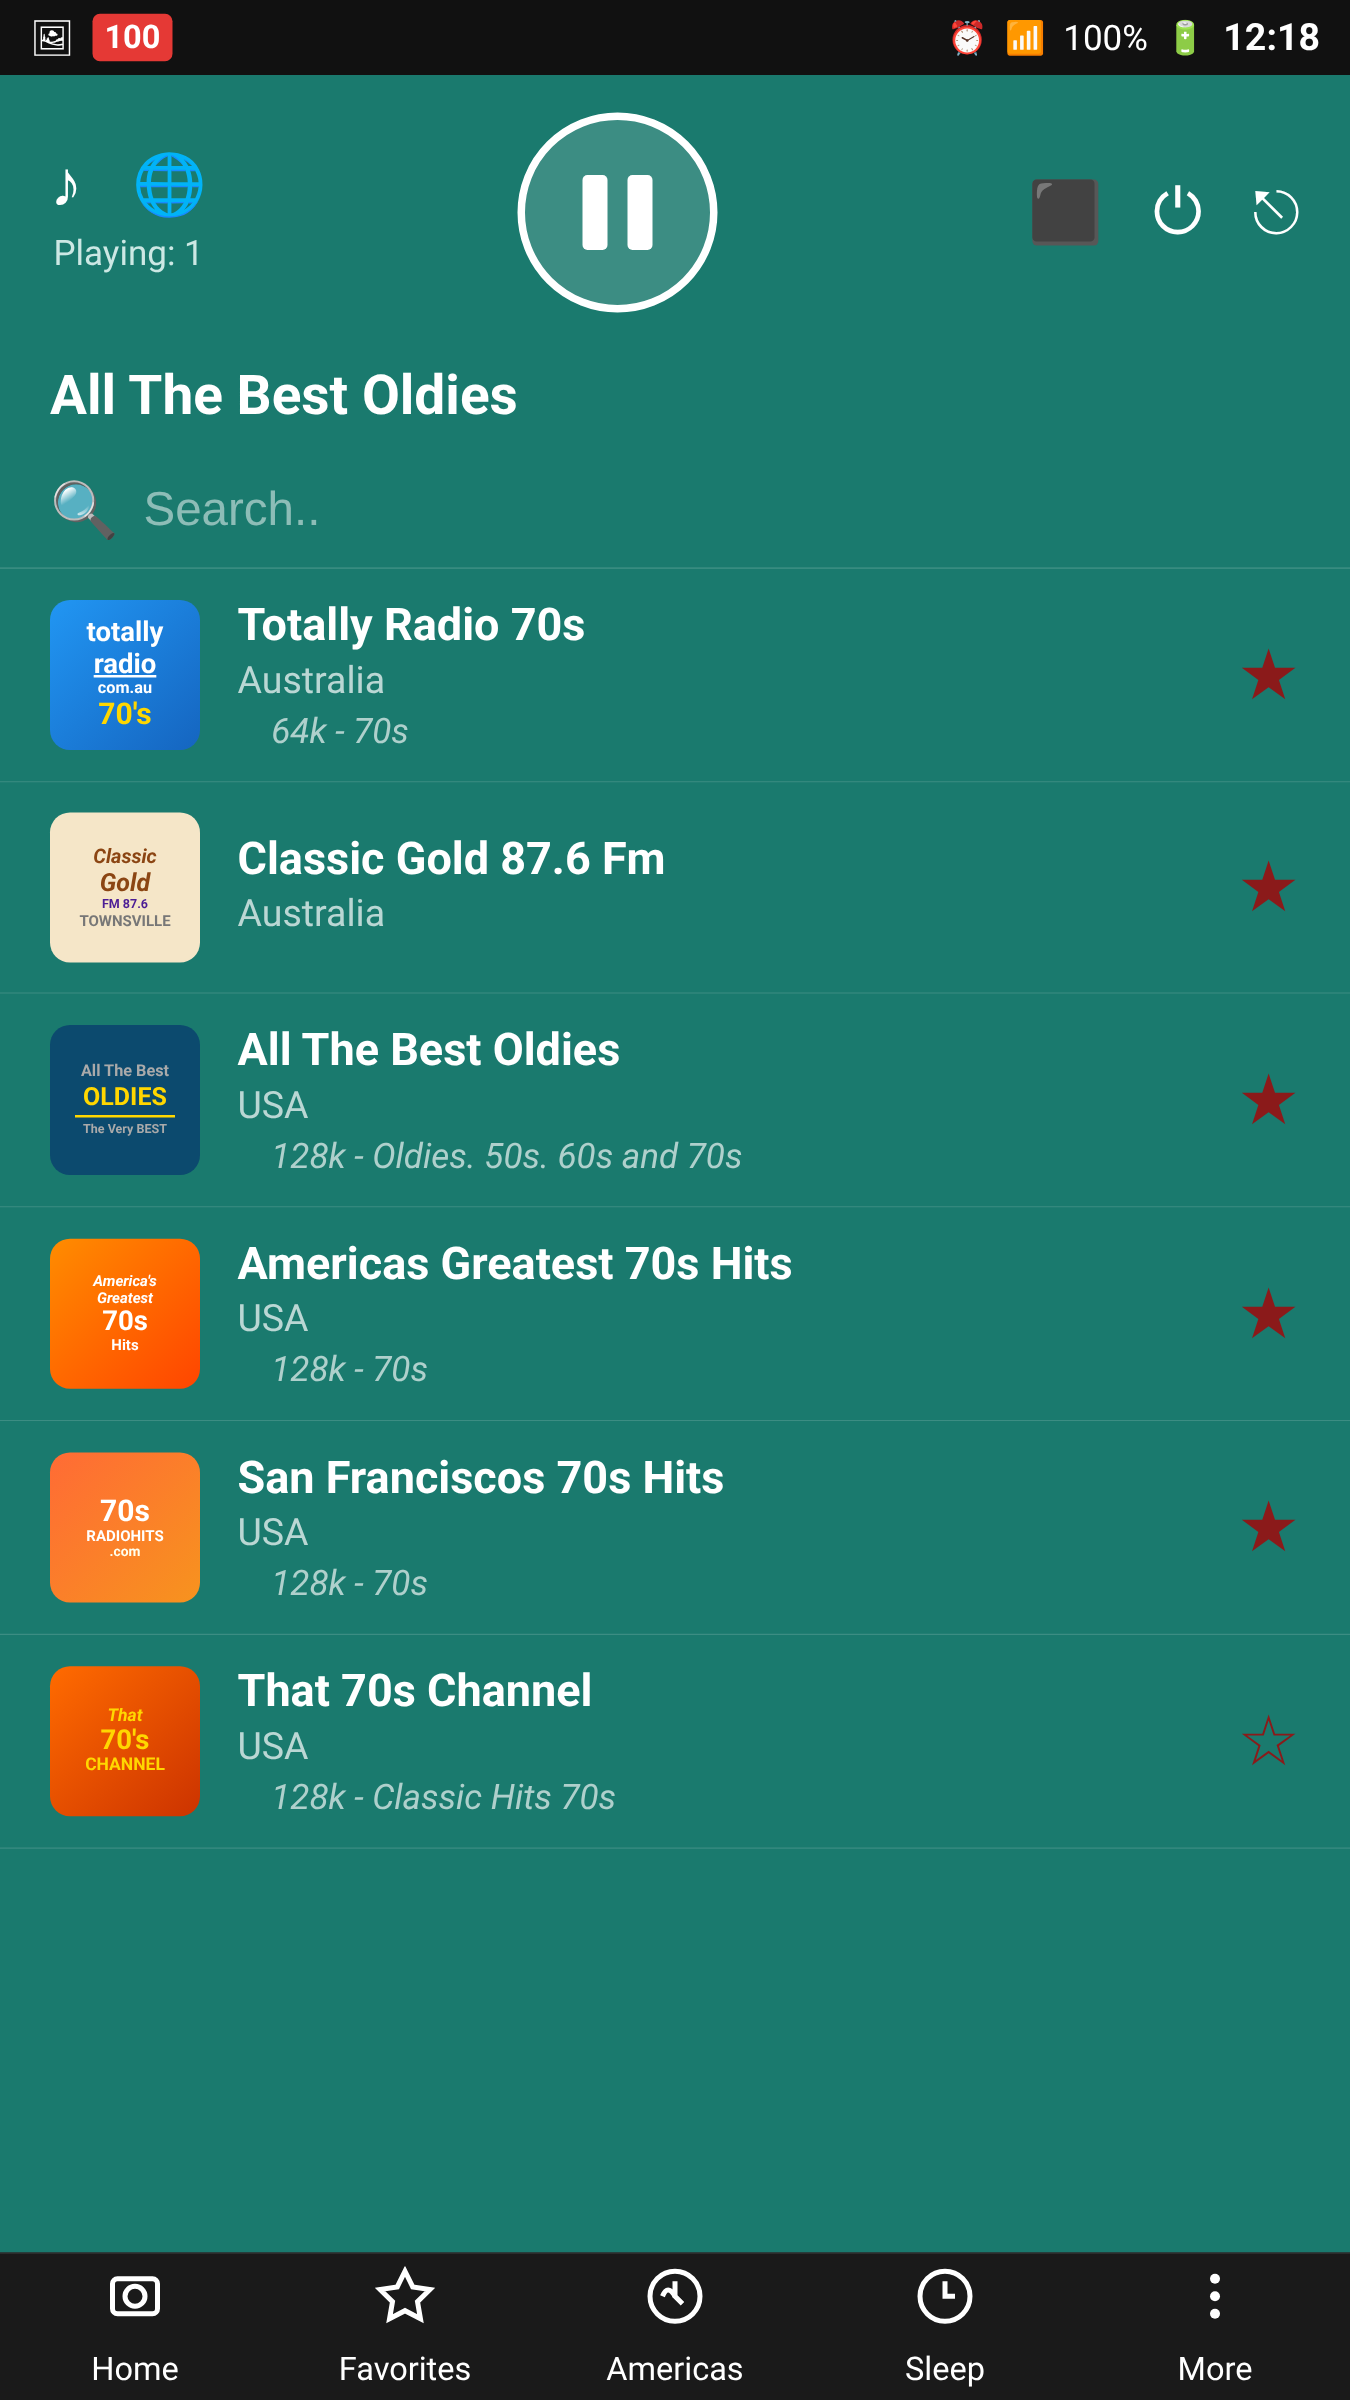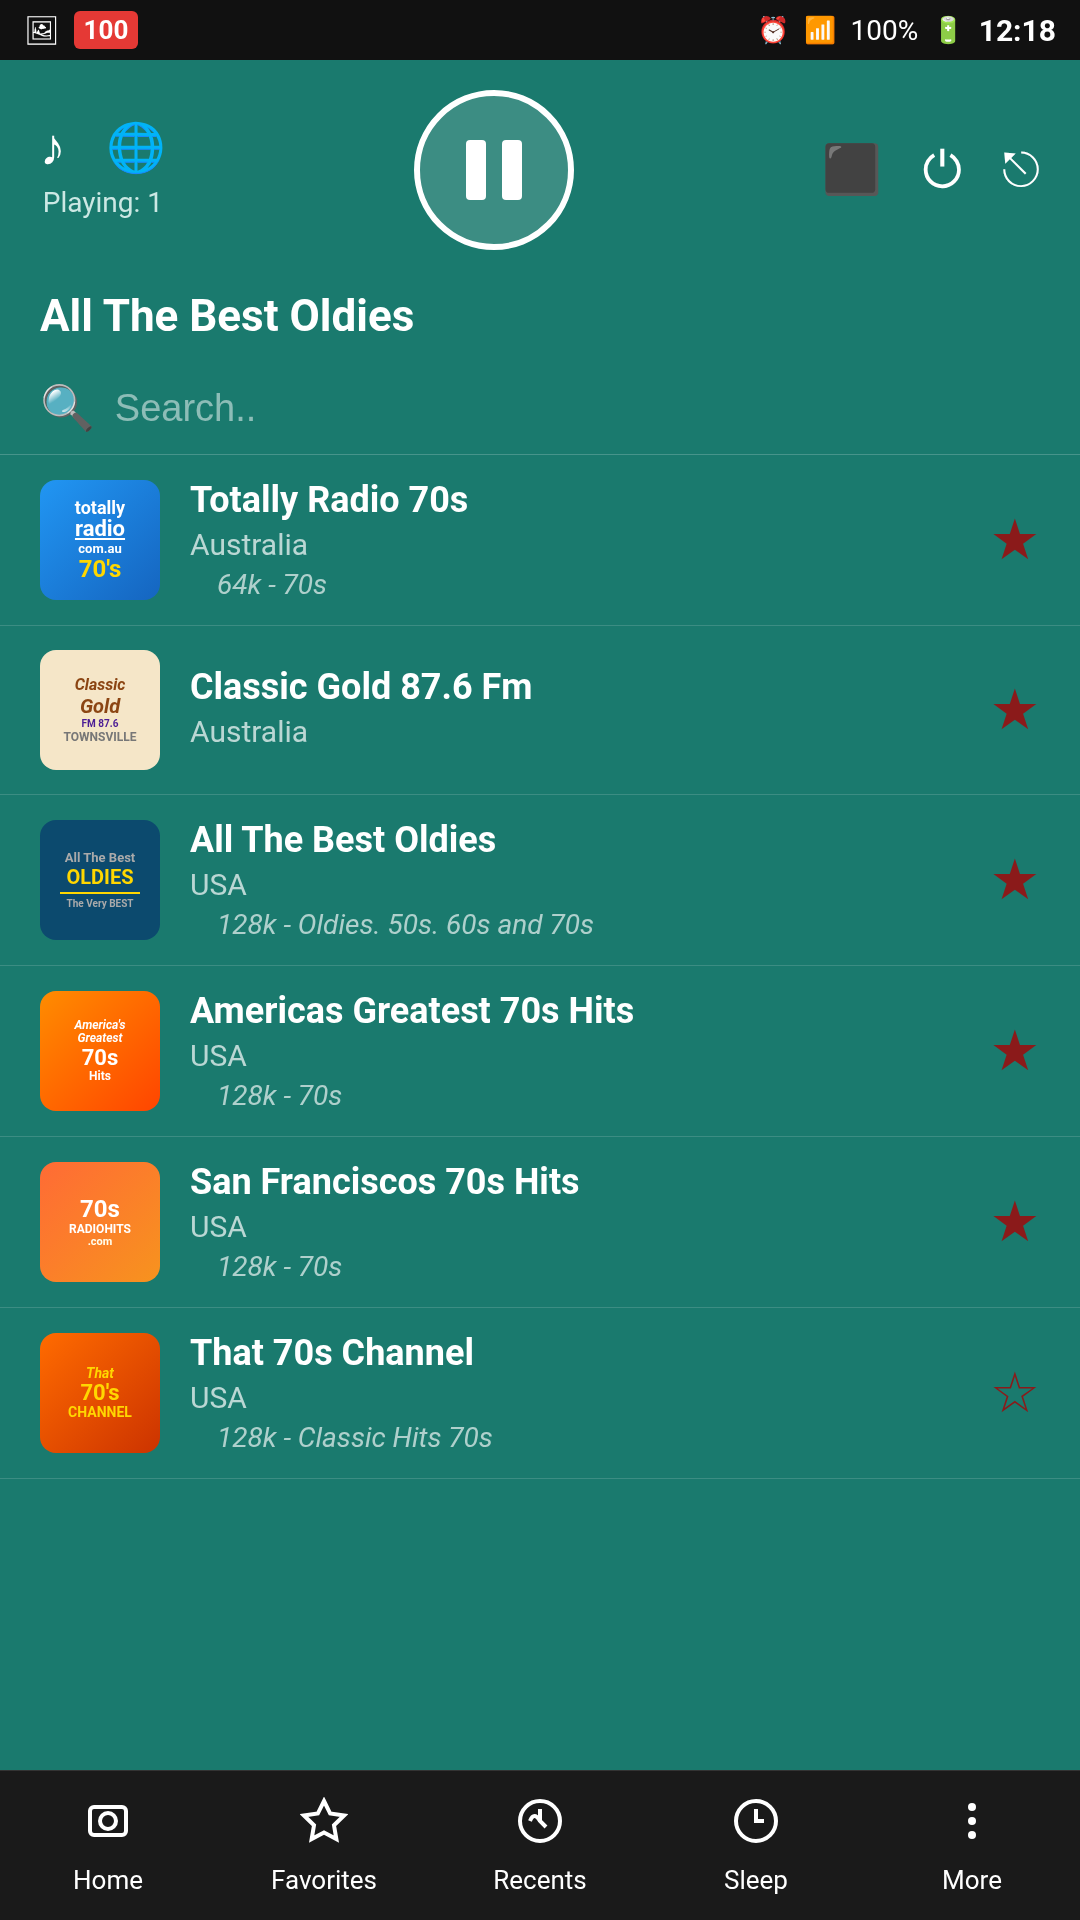--- a/index.html
+++ b/index.html
@@ -242,21 +242,21 @@
       font-size: 20px;
       text-align: center;
     }
 
     
     .bottom-nav {
       position: absolute;
       bottom: 0;
       left: 0;
       width: 100%;
-      height: 150px;
+      height: 118px;
       background: #1a1a1a;
       display: flex;
       align-items: center;
       justify-content: space-around;
       border-top: 1px solid #333;
     }
 
     .nav-item {
       display: flex;
       flex-direction: column;
@@ -339,21 +339,21 @@
   <div class="search-bar">
     <div class="search-icon-wrap">🔍</div>
     <input class="search-input" type="text" placeholder="Search.." style="">
   </div>
 
   <div class="stations-scroll">
 
     <div class="station-item">
       <div class="station-logo logo-totally">
         <div style="text-align:center;line-height:1.1;">
-          <div style="font-size:18px;font-weight:bold;">totally</div>
+          <div style="font-size:22px;font-weight:bold;">totally</div>
           <div style="font-size:22px;font-weight:bold;text-decoration:underline;">radio</div>
           <div style="font-size:13px;">com.au</div>
           <div style="font-size:24px;font-weight:bold;color:#FFD700;">70's</div>
         </div>
       </div>
       <div class="station-info">
         <div class="station-name">Totally Radio 70s</div>
         <div class="station-country">Australia</div>
         <div class="station-meta">64k - 70s</div>
       </div>
@@ -466,21 +466,21 @@
   </div>
 
   <div class="nav-item">
     <div class="nav-icon">
       <svg width="48" height="48" viewBox="0 0 24 24" fill="none" stroke="white" stroke-width="2">
         <circle cx="12" cy="12" r="10"></circle>
         <path d="M12 6v6l3 3"></path>
         <path d="M7 12 Q9 7 12 12"></path>
       </svg>
     </div>
-    <span class="nav-label">Recents</span>
+    <span class="nav-label">Americas</span>
   </div>
 
   <div class="nav-item">
     <div class="nav-icon">
       <svg width="48" height="48" viewBox="0 0 24 24" fill="none" stroke="white" stroke-width="2">
         <circle cx="12" cy="12" r="10"></circle>
         <polyline points="12,6 12,12 16,12"></polyline>
       </svg>
     </div>
     <span class="nav-label">Sleep</span>

